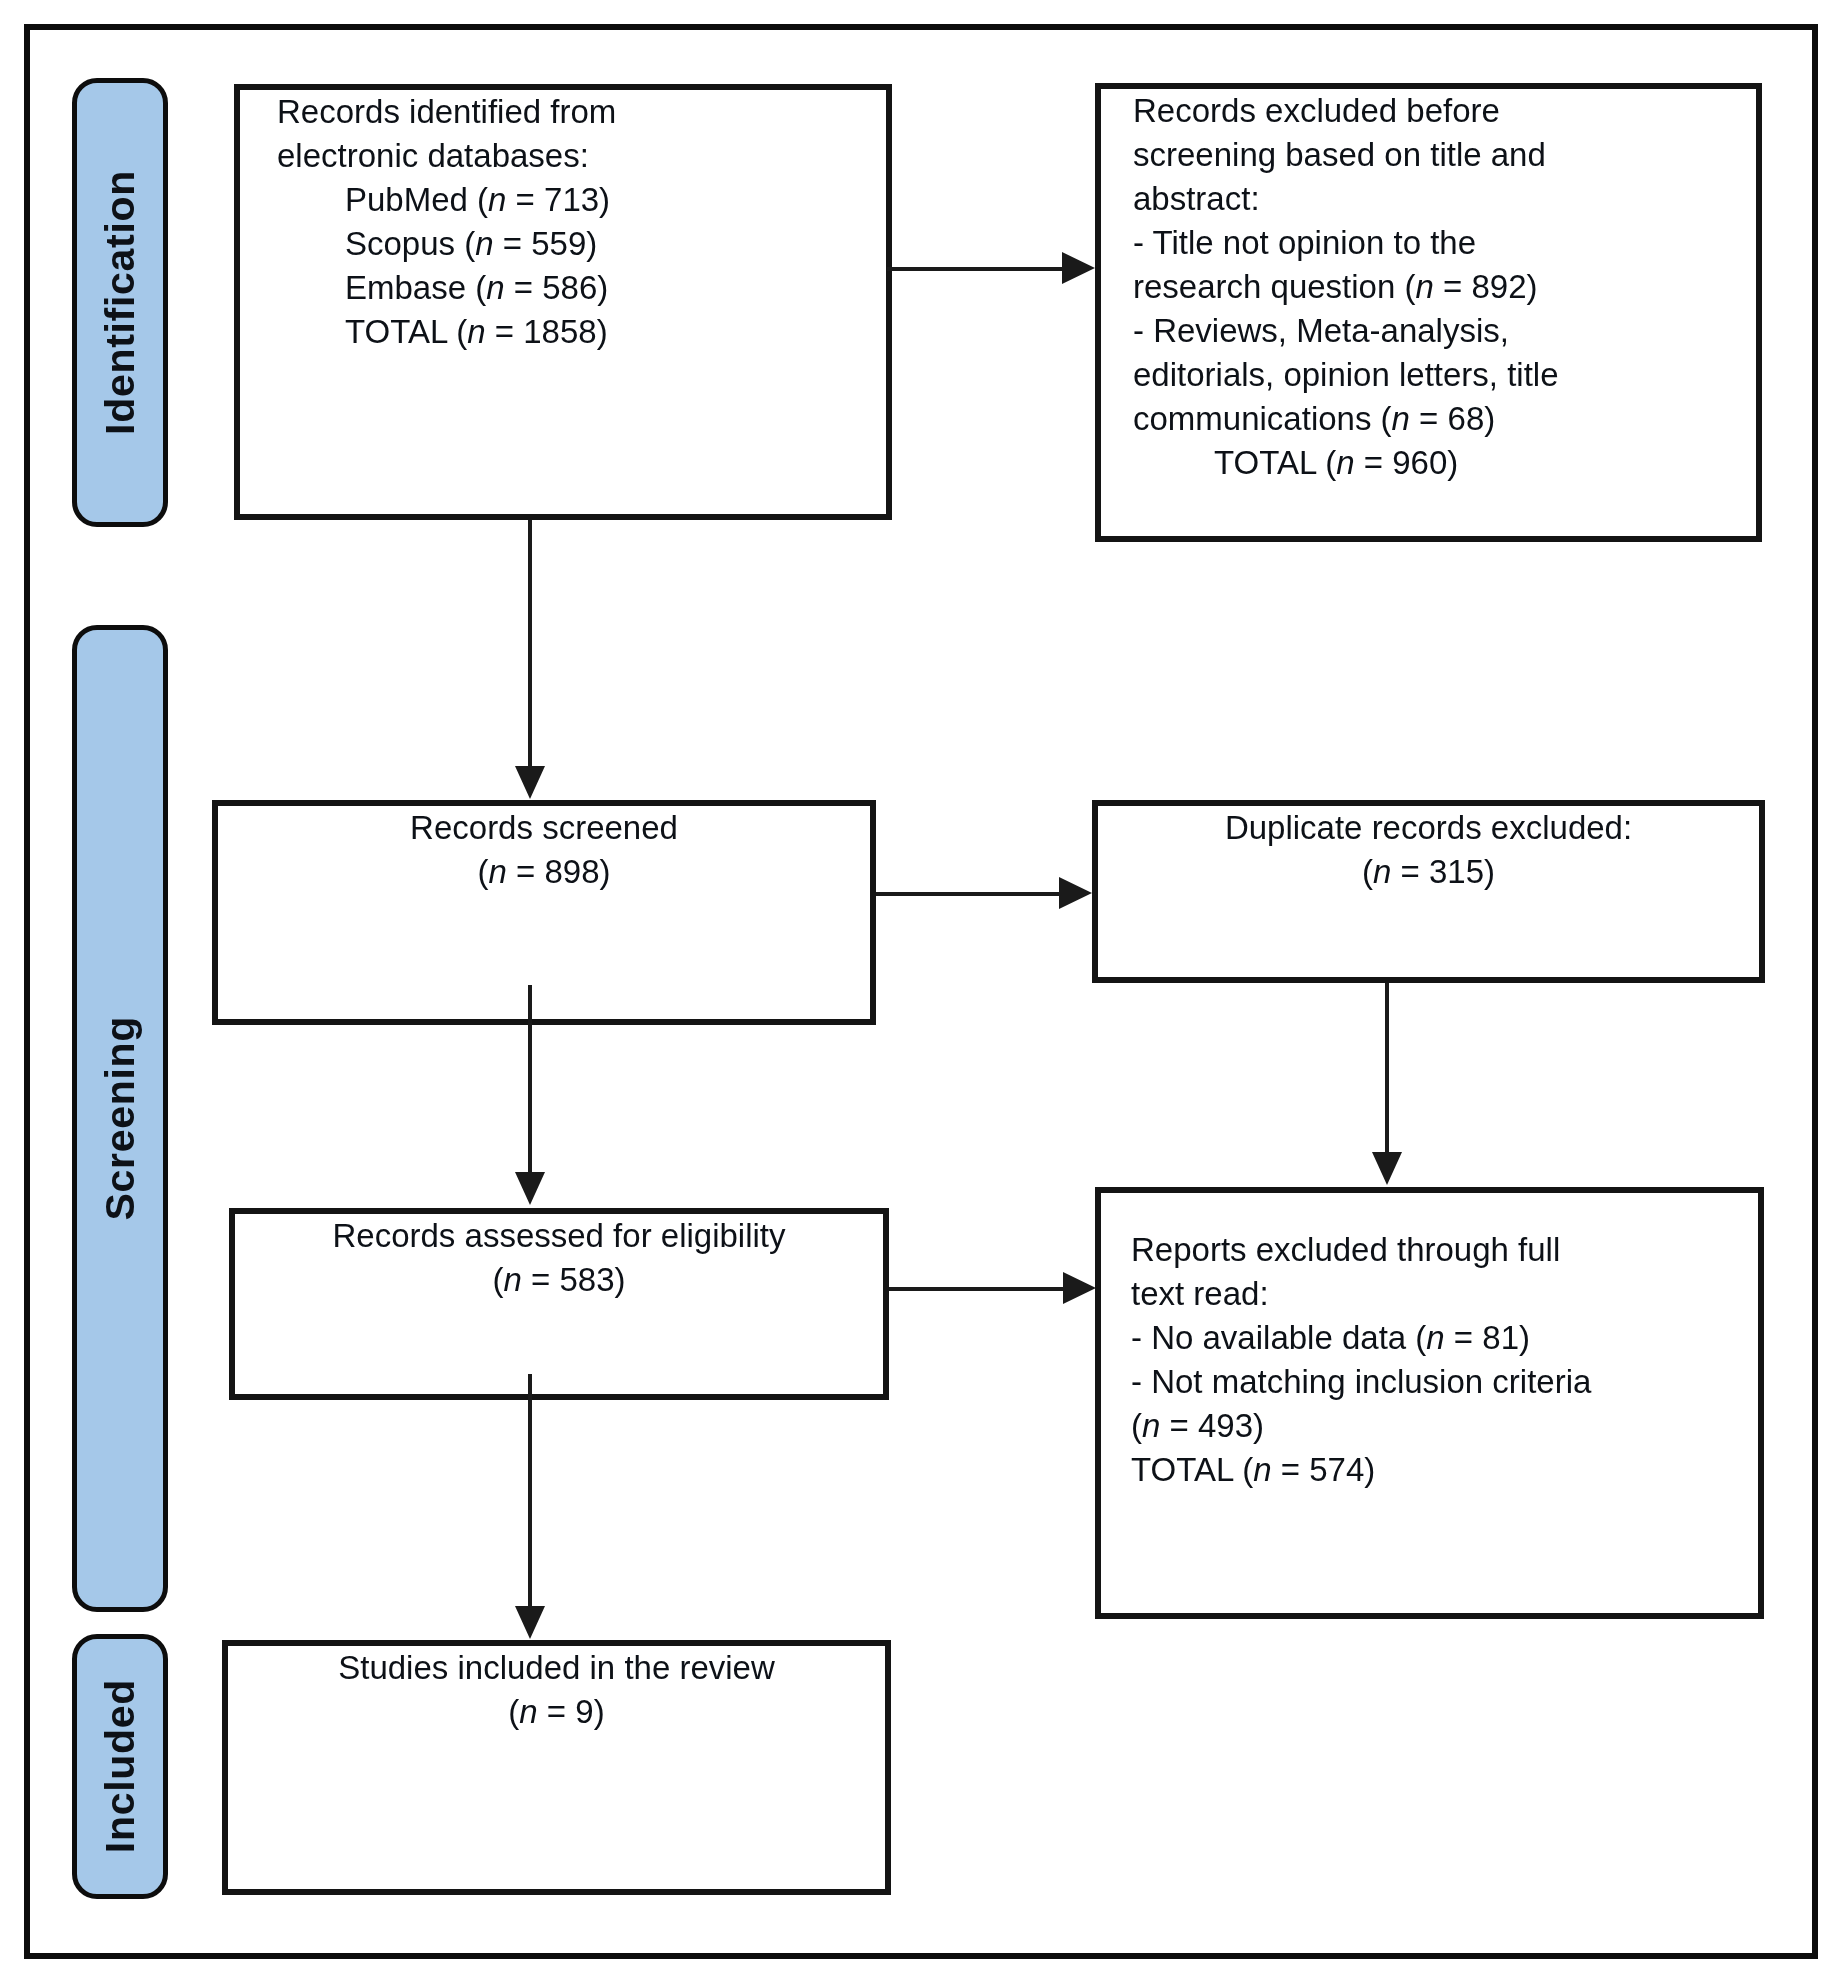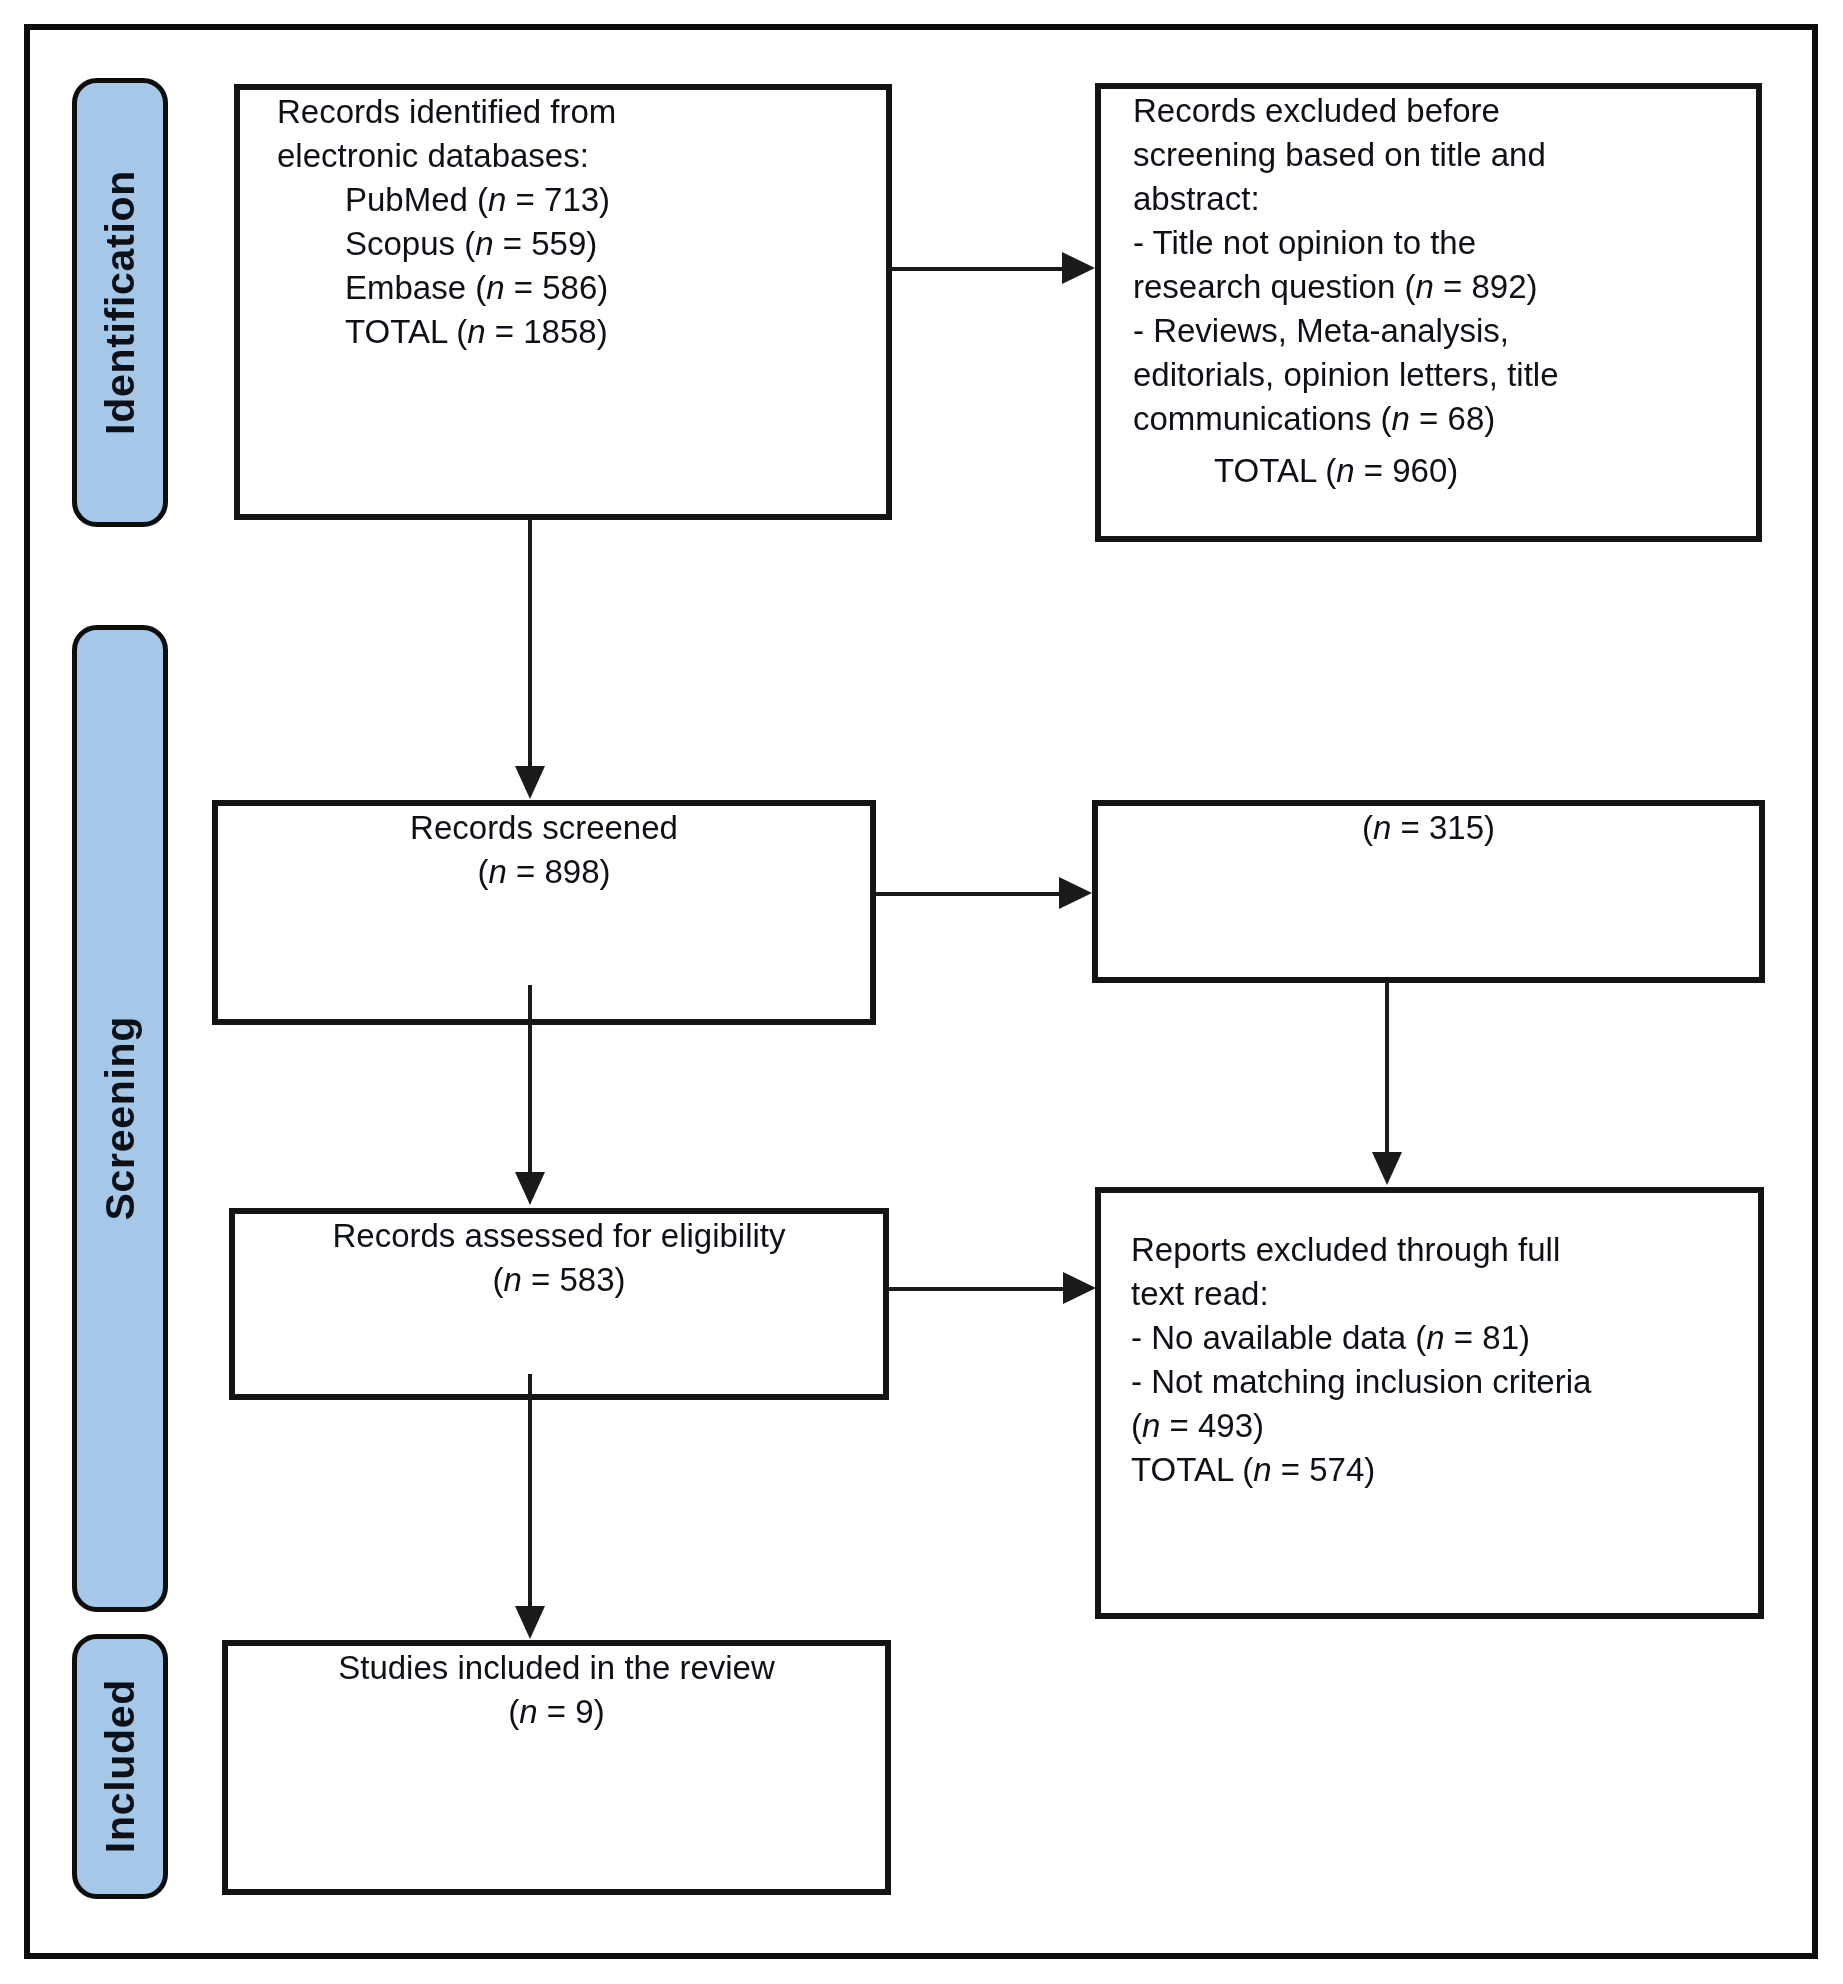--- a/index.html
+++ b/index.html
@@ -35,21 +35,21 @@
   .box{
     position:absolute;background:#ffffff;
     border:6px solid #141414;box-sizing:border-box;
     display:flex;flex-direction:column;
     font-size:33px;line-height:44px;
   }
   .box .line{white-space:nowrap;}
   .left-align{align-items:flex-start;text-align:left;}
   .center-align{align-items:center;text-align:center;}
   .ind{padding-left:68px;}      
-  .ind-sm{padding-left:81px;margin-top:8px;}  
+  .ind-sm{padding-left:81px;}  
 
   .box-identified{left:234px;top:84px;width:658px;height:436px;padding-left:37px;}
   .box-excluded-before{left:1095px;top:83px;width:667px;height:459px;padding-left:32px;}
   .box-screened{left:212px;top:800px;width:664px;height:225px;}
   .box-duplicates{left:1092px;top:800px;width:673px;height:183px;}
   .box-assessed{left:229px;top:1208px;width:660px;height:192px;}
   .box-fulltext{left:1095px;top:1187px;width:669px;height:432px;justify-content:flex-start;padding-top:35px;padding-left:30px;}
   .box-included{left:222px;top:1640px;width:669px;height:255px;}
 
   
@@ -126,20 +126,21 @@
     <div class="line">communications (<i>n</i> = 68)</div>
     <div class="line ind-sm">TOTAL (<i>n</i> = 960)</div>
   </div>
 
   <div class="box box-screened center-align">
     <div class="line">Records screened</div>
     <div class="line">(<i>n</i> = 898)</div>
   </div>
 
   <div class="box box-duplicates center-align">
+    <div class="line">Duplicate records excluded:</div>
     <div class="line">(<i>n</i> = 315)</div>
   </div>
 
   <div class="box box-assessed center-align">
     <div class="line">Records assessed for eligibility</div>
     <div class="line">(<i>n</i> = 583)</div>
   </div>
 
   <div class="box box-fulltext left-align">
     <div class="line">Reports excluded through full</div>

